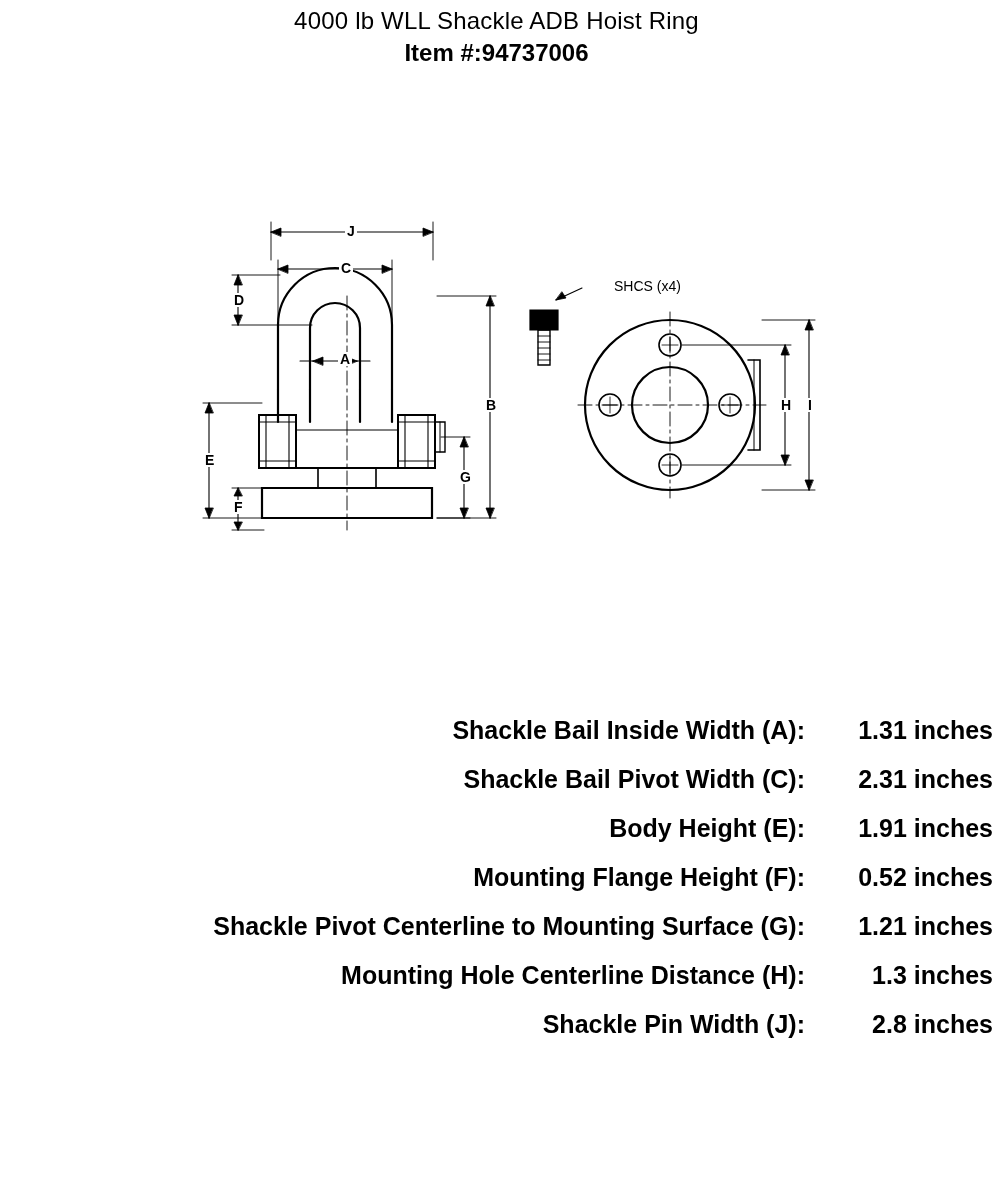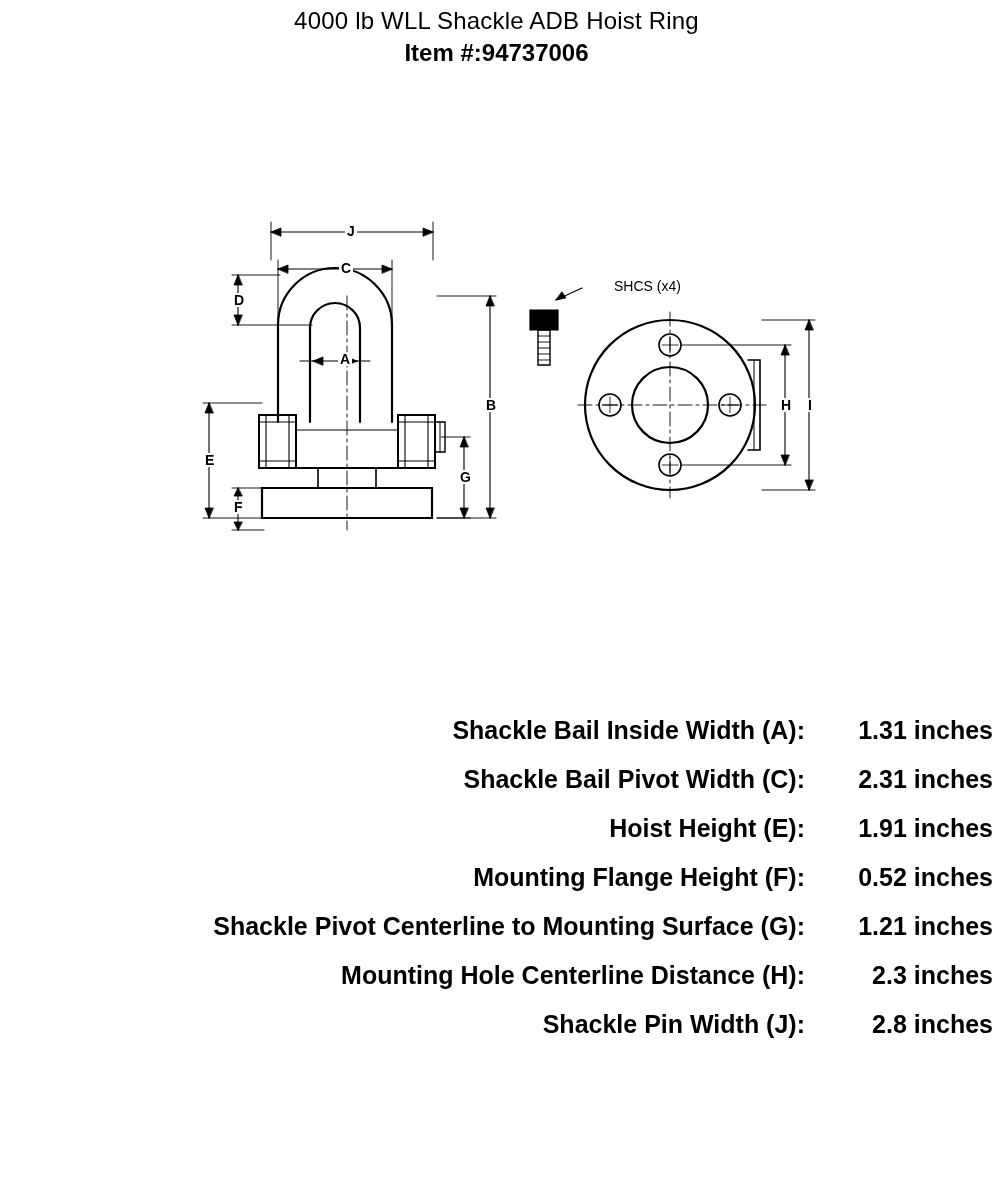--- a/index.html
+++ b/index.html
@@ -243,34 +243,34 @@
       <tbody>
         <tr>
           <td class="spec-name">Shackle Bail Inside Width (A):</td>
           <td class="spec-value">1.31 inches</td>
         </tr>
         <tr>
           <td class="spec-name">Shackle Bail Pivot Width (C):</td>
           <td class="spec-value">2.31 inches</td>
         </tr>
         <tr>
-          <td class="spec-name">Hoist Height (E):</td>
+          <td class="spec-name">Body Height (E):</td>
           <td class="spec-value">1.91 inches</td>
         </tr>
         <tr>
           <td class="spec-name">Mounting Flange Height (F):</td>
           <td class="spec-value">0.52 inches</td>
         </tr>
         <tr>
           <td class="spec-name">Shackle Pivot Centerline to Mounting Surface (G):</td>
           <td class="spec-value">1.21 inches</td>
         </tr>
         <tr>
           <td class="spec-name">Mounting Hole Centerline Distance (H):</td>
-          <td class="spec-value">2.3 inches</td>
+          <td class="spec-value">1.3 inches</td>
         </tr>
         <tr>
           <td class="spec-name">Shackle Pin Width (J):</td>
           <td class="spec-value">2.8 inches</td>
         </tr>
       </tbody>
     </table>
   </div>
 
 </div>

